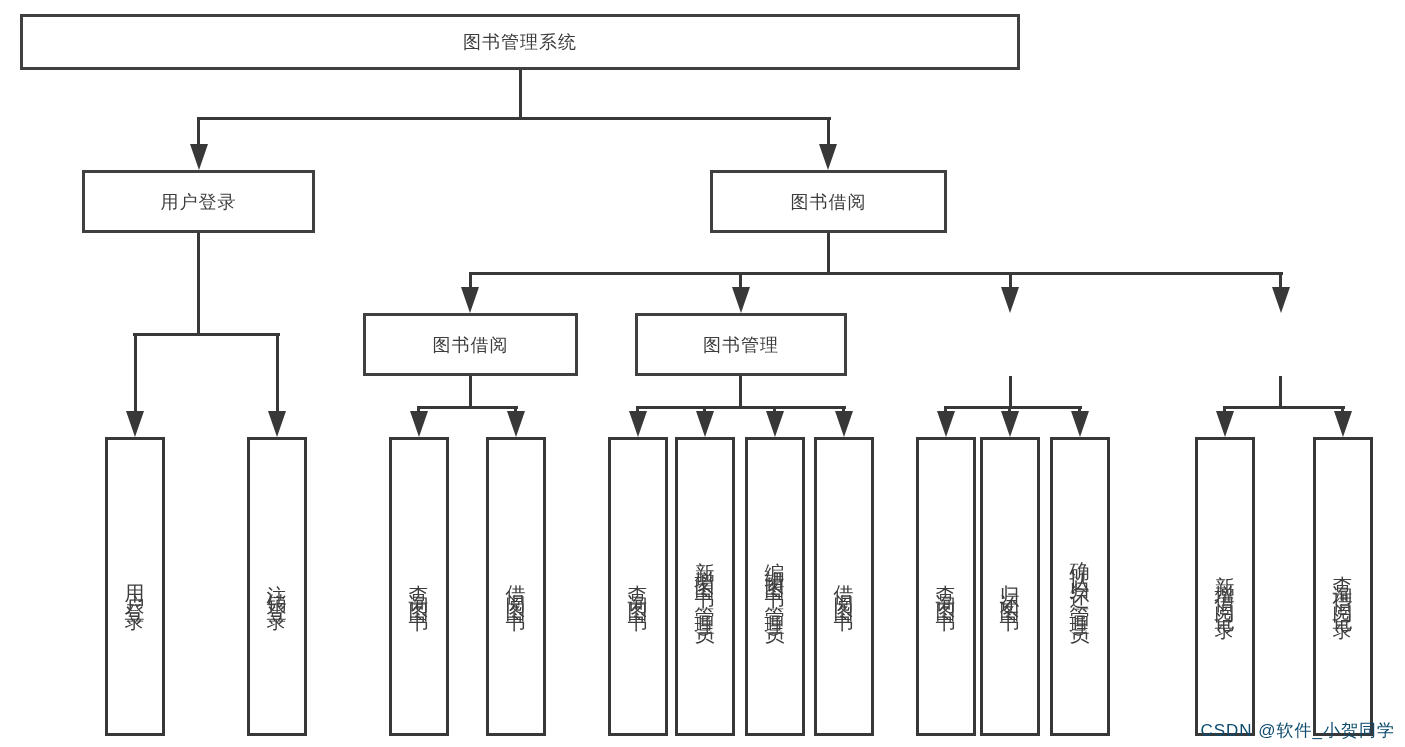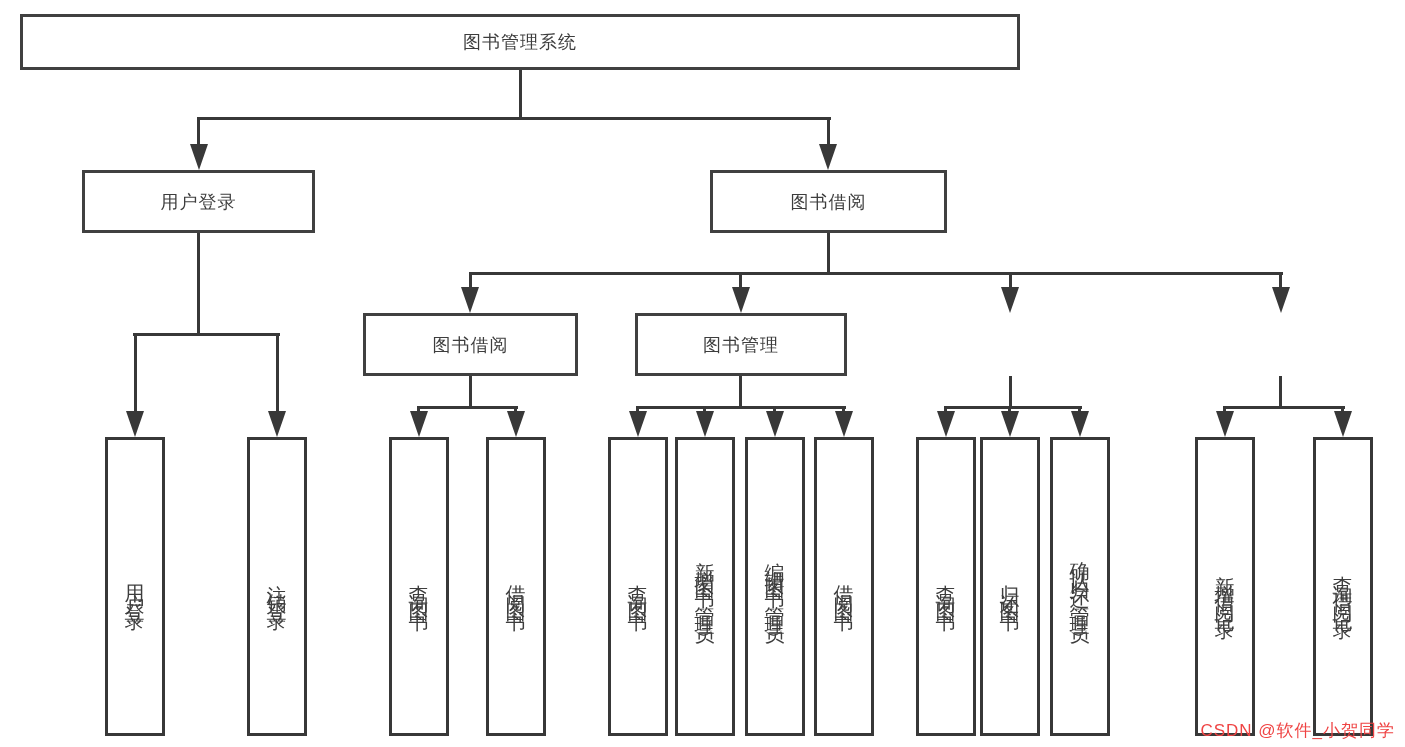--- a/index.html
+++ b/index.html
@@ -67,21 +67,21 @@
     border-left: 9px solid transparent;
     border-right: 9px solid transparent;
     border-top: 26px solid #383838;
     z-index: 1;
   }
   .watermark {
     position: absolute;
     right: 10px;
     bottom: 5px;
     font-size: 17px;
-    color: #ef4444;
+    color: #0c4a6e;
     letter-spacing: 1px;
     z-index: 5;
   }
 </style>
 </head>
 <body>
 
 <div class="canvas">
 
   <div class="box" style="left:20px; top:14px; width:1000px; height:56px;">

